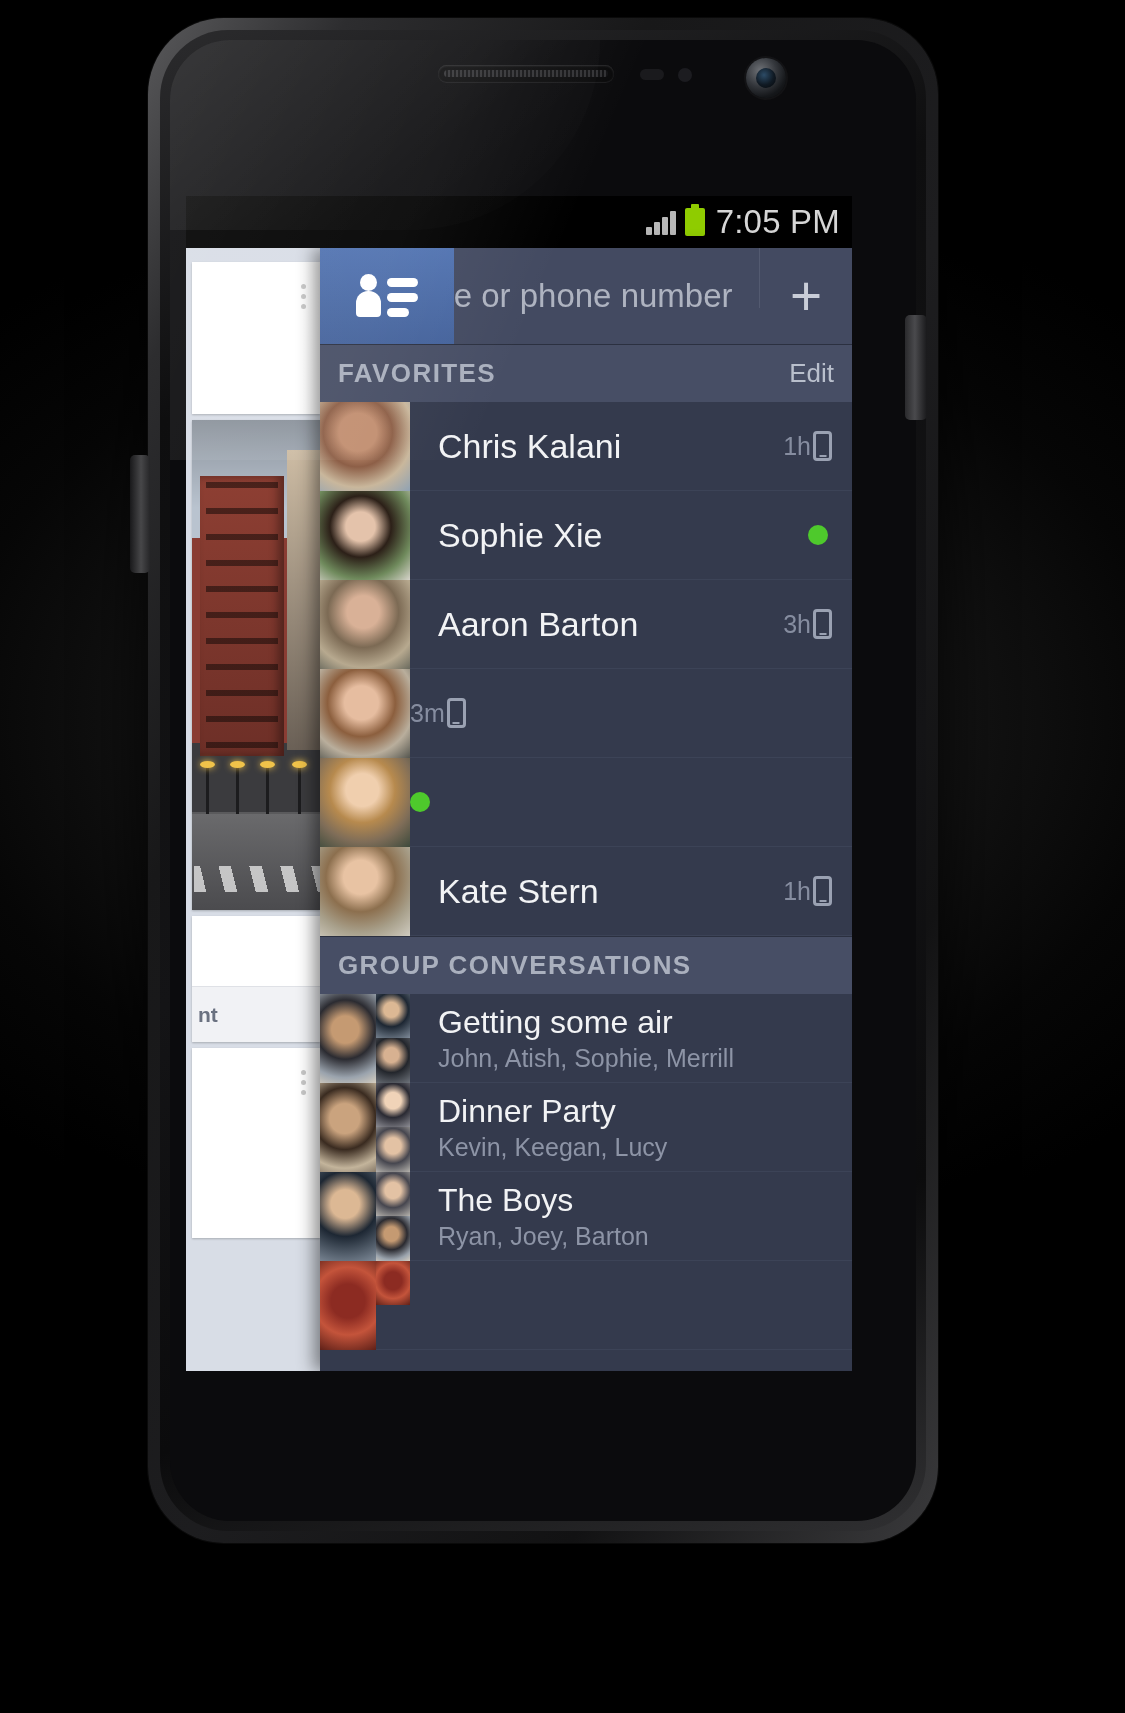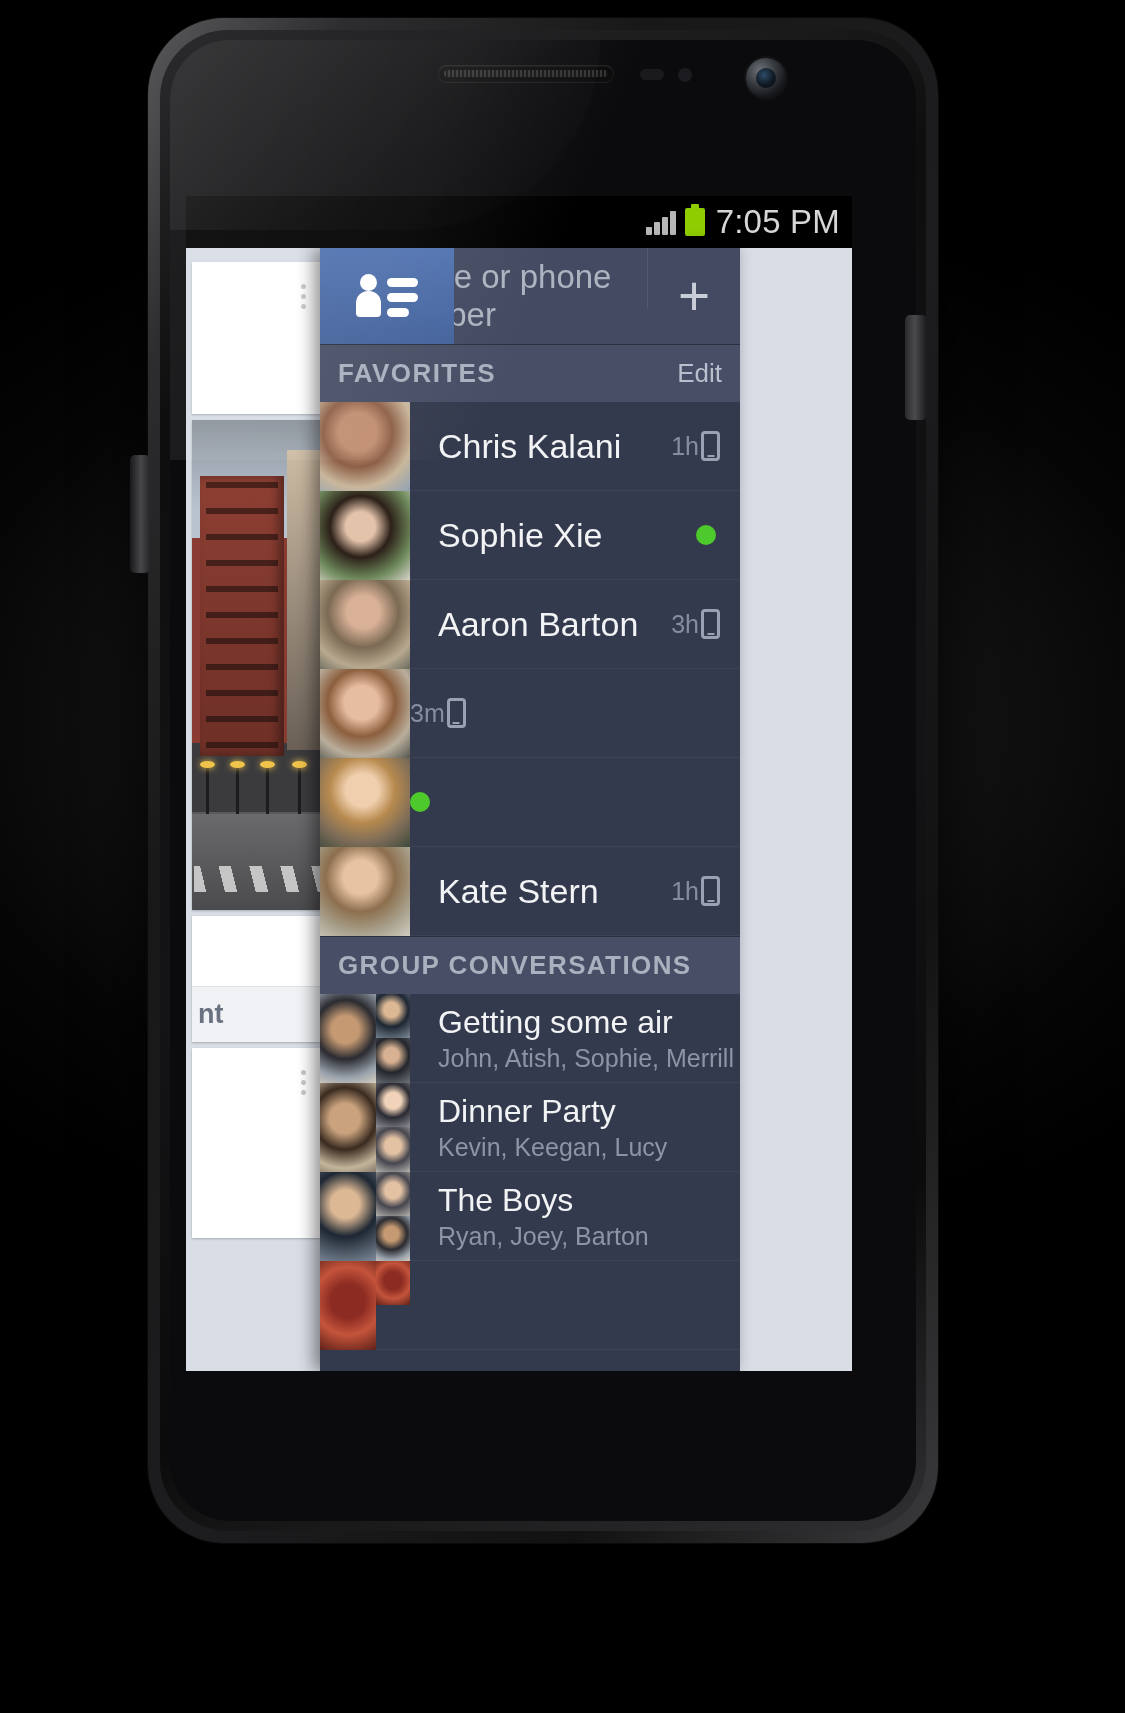--- a/index.html
+++ b/index.html
@@ -147,25 +147,25 @@
     position:absolute; left:2px; bottom:18px; width:130px; height:26px;
     background: repeating-linear-gradient(76deg,#d9d9d9 0 12px, transparent 12px 30px);
     opacity:.85;
   }
   .nf-photo .lamp { position:absolute; width:3px; height:48px; background:#1c1c1e; bottom:96px; }
   .nf-photo .lamp::before { content:""; position:absolute; left:-6px; top:-5px; width:15px; height:7px; background:#f0c34a; border-radius:50%; box-shadow:0 0 7px #f0c34a; }
   .nf-comment {
     position:absolute; left:0; right:0; bottom:0; height:56px; background:#f1f2f5;
     border-top:1px solid #dfe1e6; display:flex; align-items:center; padding-left:6px;
   }
-  .nf-comment span { color:#6a7180; font-size:27px; font-weight:bold; }
+  .nf-comment span { color:#6a7180; font-size:21px; font-weight:bold; }
 
   
   .panel {
-    position:absolute; left:134px; top:52px; width:420px; height:1123px;
+    position:absolute; left:134px; top:52px; width:532px; height:1123px;
     background:#343a4d;
     box-shadow:-6px 0 16px rgba(0,0,0,.45);
     overflow:hidden;
   }
 
   
   .app-header { display:flex; height:96px; background:#434a61; }
   .hdr-search {
     flex:1; display:flex; align-items:center; gap:16px;
     padding-left: 18px; position:relative;

